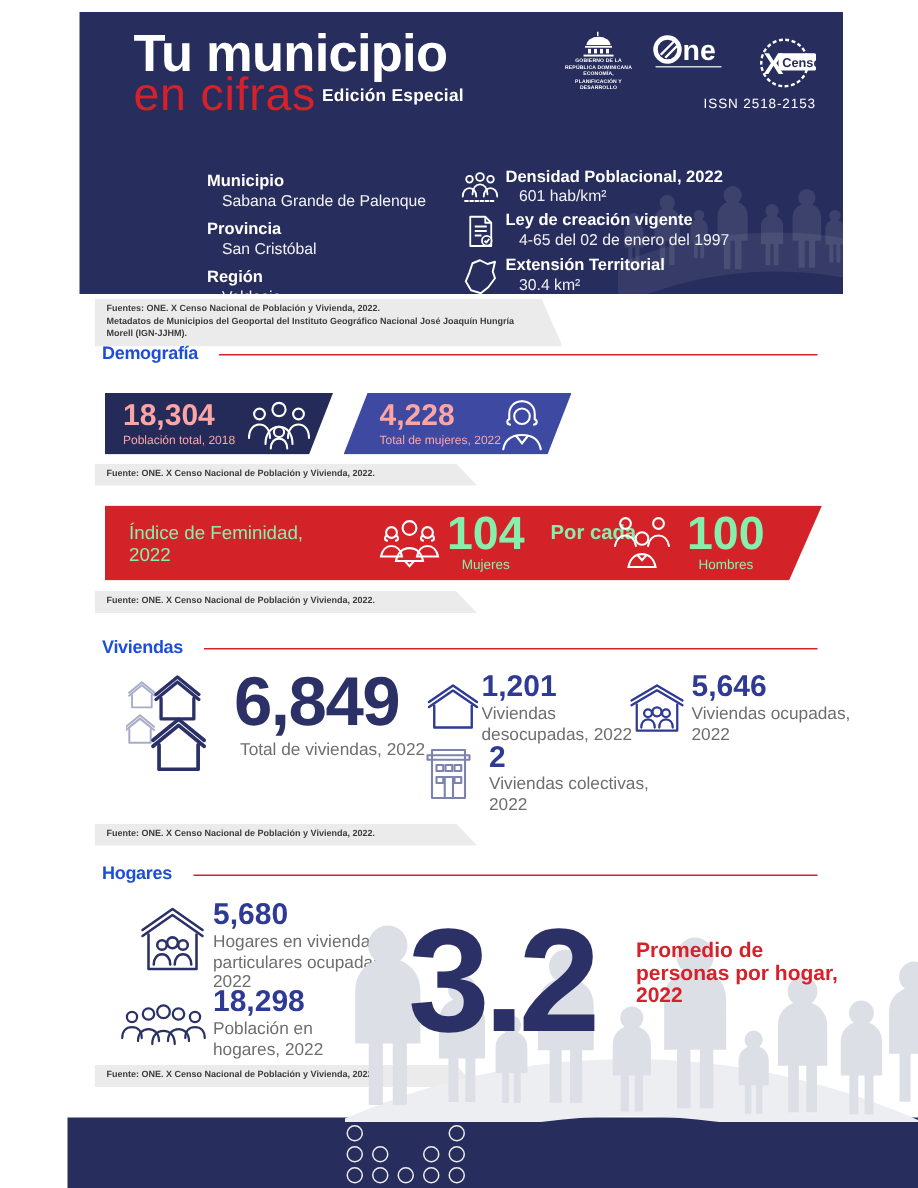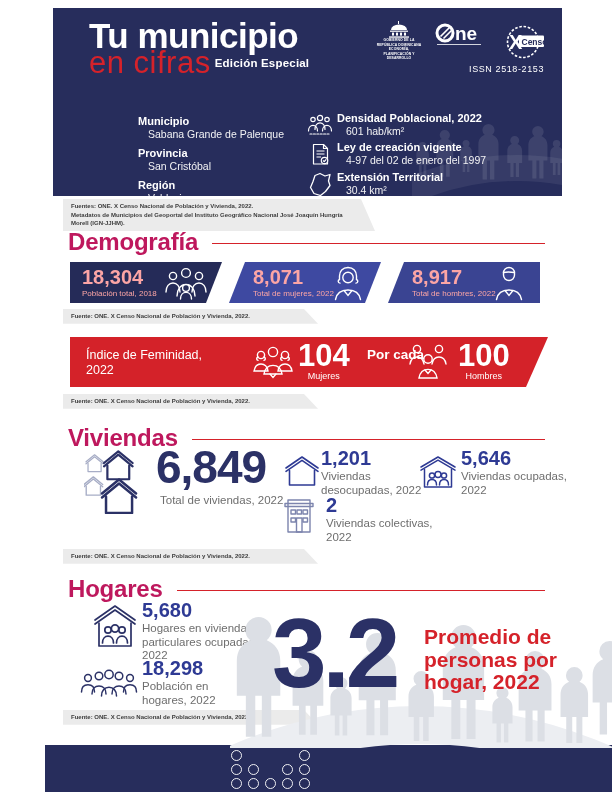--- a/index.html
+++ b/index.html
@@ -33,21 +33,21 @@
            clip-path:polygon(0 0, calc(100% - 14px) 0, 100% 100%, 0 100%);
            font-size:6px; font-weight:700; line-height:1.45; padding:3px 20px 3px 8px; }
   .strip-1 { top:199px; width:312px; }
   .strip-2 { top:309px; width:255px; }
   .strip-3 { top:394px; width:255px; }
   .strip-4 { top:549px; width:255px; }
   .strip-5 { top:710px; width:255px; }
 
   
   .section-h { position:absolute; left:68px; width:477px; display:flex; align-items:center; }
-  .section-h .txt { color:#be185d; font-size:24px; font-weight:800; letter-spacing:-0.2px; }
+  .section-h .txt { color:#1d4ed8; font-size:12px; font-weight:800; letter-spacing:-0.2px; }
   .section-h .hline { flex:1; height:1.5px; background:#d5222a; margin-left:14px; margin-top:3px; }
   .h-demografia { top:228px; }
   .h-viviendas { top:424px; }
   .h-hogares { top:575px; }
 
   
   .demo-bars { position:absolute; left:70px; top:262px; width:470px; height:41px; display:flex; }
   .seg { position:relative; width:152px; height:41px; color:#fca5a5; margin-right:7px; }
   .seg:last-child { margin-right:0; }
   .seg-1 { background:#252b58; clip-path:polygon(0 0, 100% 0, calc(100% - 16px) 100%, 0 100%); }
@@ -55,21 +55,21 @@
   .seg-3 { background:#3a4492; clip-path:polygon(16px 0, 100% 0, 100% 100%, 0 100%); }
   .seg .num { font-size:20px; font-weight:800; line-height:1; padding-top:5px; }
   .seg .lab { font-size:8px; margin-top:2px; }
   .seg-1 .txtc { padding-left:12px; }
   .seg-2 .txtc, .seg-3 .txtc { padding-left:24px; }
   .seg .segicon { position:absolute; top:50%; transform:translateY(-50%); }
   .seg-1 .segicon { right:14px; } .seg-2 .segicon { right:18px; } .seg-3 .segicon { right:16px; }
 
   
   .fem-bar { position:absolute; left:70px; top:337px; width:478px; height:50px; background:#d42229;
-             clip-path:polygon(0 0, 100% 0, calc(100% - 22px) 100%, 0 100%); color:#ffffff; }
+             clip-path:polygon(0 0, 100% 0, calc(100% - 22px) 100%, 0 100%); color:#86efac; }
   .fem-title { position:absolute; left:16px; top:11px; width:130px; font-size:12.5px; line-height:1.2; font-weight:400; }
   .fem-icon-w { position:absolute; left:182px; top:6px; }
   .fem-num-m { position:absolute; left:228px; top:3px; text-align:center; }
   .fem-num-h { position:absolute; left:388px; top:3px; text-align:center; }
   .fem-num { font-size:31px; font-weight:800; line-height:1; }
   .fem-sub { font-size:9px; margin-top:0px; }
   .fem-mid { position:absolute; left:297px; top:11px; font-size:13.5px; font-weight:800; line-height:1.05; }
   .fem-icon-h { position:absolute; left:336px; top:5px; }
 
   
@@ -84,21 +84,21 @@
   .viv-s2 { position:absolute; left:326px; top:495px; } .viv-s2 .stat-lab { width:118px; }
   .viv-s3-icon { position:absolute; left:418px; top:455px; }
   .viv-s3 { position:absolute; left:461px; top:448px; } .viv-s3 .stat-lab { width:112px; }
 
   
   .hog-s1-icon { position:absolute; left:92px; top:604px; }
   .hog-s1 { position:absolute; left:142px; top:600px; } .hog-s1 .stat-lab { width:126px; }
   .hog-s2-icon { position:absolute; left:80px; top:668px; }
   .hog-s2 { position:absolute; left:142px; top:658px; } .hog-s2 .stat-lab { width:84px; }
   .hog-avg-num { position:absolute; left:272px; top:612px; color:#2b3166; font-size:98px; font-weight:800; letter-spacing:-4px; line-height:0.85; z-index:2; }
-  .hog-avg-lab { position:absolute; left:424px; top:626px; width:144px; color:#d5222a; font-size:21px; font-weight:800; line-height:1.08; z-index:2; }
+  .hog-avg-lab { position:absolute; left:424px; top:626px; width:144px; color:#d5222a; font-size:14px; font-weight:800; line-height:1.08; z-index:2; }
   .deco-bottom { position:absolute; left:230px; top:595px; z-index:1; }
 
   
   .footer { position:absolute; left:45px; top:745px; width:567px; height:47px; background:#272d5c; }
   .dots { position:absolute; left:186px; top:3px; }
   .dot-row { display:flex; height:14px; }
   .cell { width:17px; display:flex; align-items:center; }
   .dot { width:11px; height:11px; border:1.3px solid rgba(255,255,255,.92); border-radius:50%; }
   .cell.off .dot { visibility:hidden; }
 
@@ -203,21 +203,21 @@
               <path d="M3.5 2.5h10l4 4v15.5h-14z"></path>
               <path d="M13.5 2.5v4h4"></path>
               <path d="M6.5 9h8M6.5 12h8M6.5 15h4.5"></path>
               <circle cx="14.5" cy="18.5" r="3.2" fill="#272d5c"></circle>
               <path d="M13 18.5l1.2 1.2 2-2.4"></path>
             </g>
           </svg>
         </div>
         <div>
           <div class="lbl">Ley de creación vigente</div>
-          <div class="val">4-97 del 02 de enero del 1997</div>
+          <div class="val">4-65 del 02 de enero del 1997</div>
         </div>
       </div>
       <div class="info-row">
         <div class="ic">
           <svg width="23" height="26" viewBox="0 0 23 26">
             <path d="M6 3.5 L11 1.5 L16 4 L21 2.5 L19.5 9 L21 13.5 L16.5 19.5 L11.5 23.5 L5 21.5 L1.5 15.5 L4 9.5 Z" fill="none" stroke="#fff" stroke-width="1.3" stroke-linejoin="round"></path>
           </svg>
         </div>
         <div>
           <div class="lbl">Extensión Territorial</div>
@@ -251,42 +251,28 @@
           <path d="M2 26c0-5.5 3-9 7-9s7 3.5 7 9"></path>
           <path d="M28 26c0-5.5 3-9 7-9s7 3.5 7 9"></path>
           <path d="M13 30c0-7 3.8-11.5 9-11.5S31 23 31 30"></path>
           <circle cx="22" cy="22" r="3.4" fill="#252b58"></circle>
           <path d="M16.5 33c0-4 2.4-6.6 5.5-6.6s5.5 2.6 5.5 6.6" fill="#252b58"></path>
         </g>
       </svg>
     </div>
     <div class="seg seg-2">
       <div class="txtc">
-        <div class="num">8,071</div>
+        <div class="num">4,228</div>
         <div class="lab">Total de mujeres, 2022</div>
       </div>
       <svg class="segicon" width="30" height="37" viewBox="0 0 30 37">
         <g fill="none" stroke="#fff" stroke-width="1.4" stroke-linecap="round">
           <path d="M15 3c5.5 0 8.5 4 8.5 8.5v3.5c1.8.6 1.8 3.4-.5 3.6"></path>
           <path d="M15 3c-5.5 0-8.5 4-8.5 8.5V15c-1.8.6-1.8 3.4.5 3.6"></path>
           <circle cx="15" cy="13" r="5.2"></circle>
-          <path d="M2.5 35c1.2-6.5 5.8-9.5 12.5-9.5S26.3 28.5 27.5 35"></path>
-          <path d="M11 26l4 5 4-5"></path>
-        </g>
-      </svg>
-    </div>
-    <div class="seg seg-3">
-      <div class="txtc">
-        <div class="num">8,917</div>
-        <div class="lab">Total de hombres, 2022</div>
-      </div>
-      <svg class="segicon" width="30" height="37" viewBox="0 0 30 37">
-        <g fill="none" stroke="#fff" stroke-width="1.4" stroke-linecap="round">
-          <path d="M9.5 8.5a5.5 5.5 0 0 1 11 0v2a5.5 5.5 0 0 1-11 0z"></path>
-          <path d="M9.5 8c2-.5 8-.5 11 0"></path>
           <path d="M2.5 35c1.2-6.5 5.8-9.5 12.5-9.5S26.3 28.5 27.5 35"></path>
           <path d="M11 26l4 5 4-5"></path>
         </g>
       </svg>
     </div>
   </div>
 
   <div class="strip strip-2">
     <div>Fuente: ONE. X Censo Nacional de Población y Vivienda, 2022.</div>
   </div>

